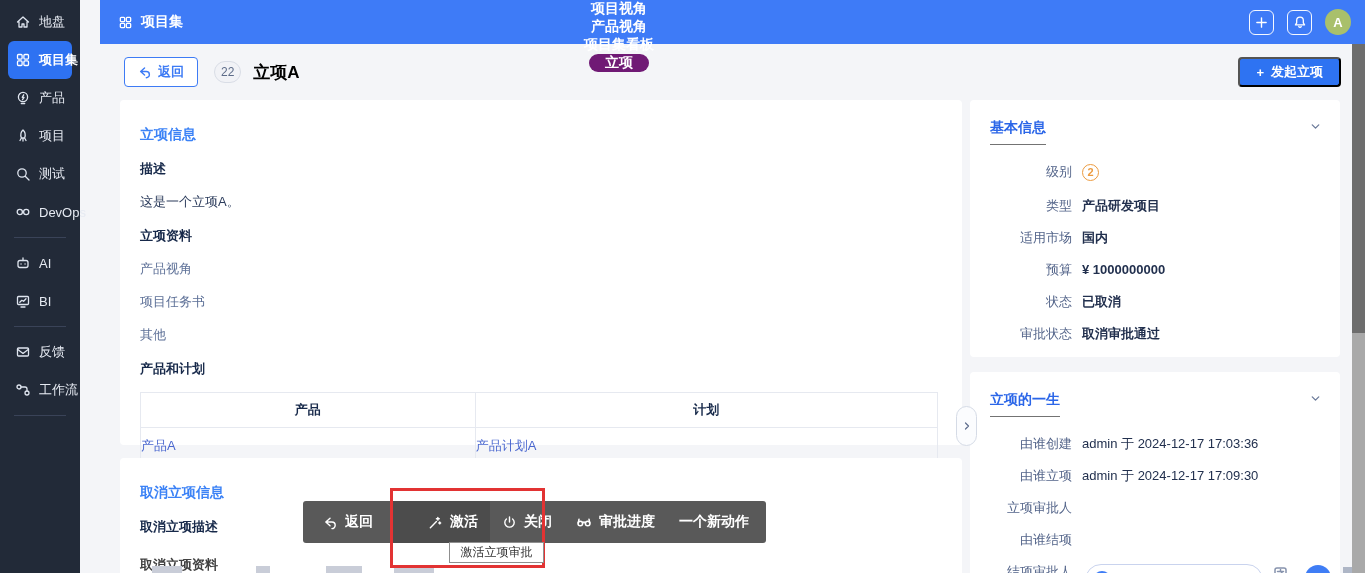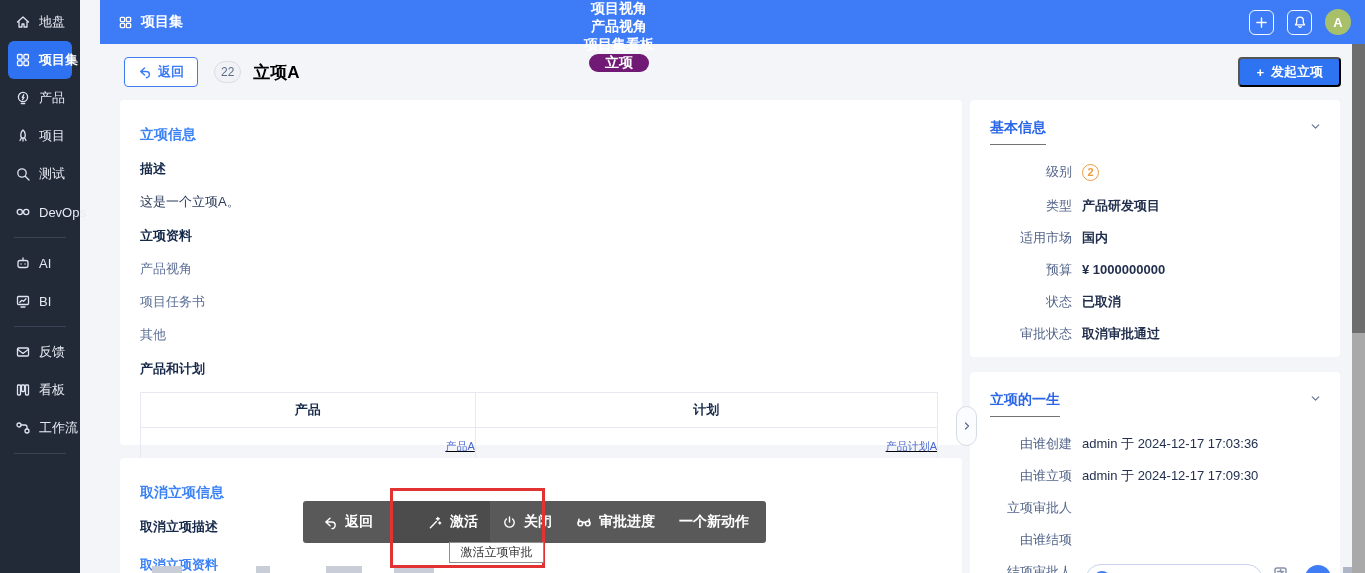--- a/index.html
+++ b/index.html
@@ -37,26 +37,26 @@
   .id-badge { margin-left:16px; min-width:26px; height:22px; border-radius:12px; background:#f1f2f6; border:1px solid #d9dde6; color:#5d6c89; font-size:12px; display:flex; align-items:center; justify-content:center; padding:0 6px; }
   .pg-title { margin-left:12px; font-size:17px; font-weight:bold; color:#000000; }
   .create-btn { margin-left:auto; height:30px; padding:0 16px; background:#2e73f2; color:#fff; border-radius:4px; font-size:13px; font-weight:bold; display:flex; align-items:center; gap:7px; cursor:pointer; }
 
   
   .card { position:absolute; background:#fff; border-radius:4px; }
   .card-main { left:120px; top:100px; width:842px; height:345px; padding:16px 24px 0 20px; }
   .card-cancel { left:120px; top:458px; width:842px; height:160px; padding:16px 24px 0 20px; }
   .sec-title { font-size:14px; font-weight:bold; color:#3b82f6; margin-top:10px; }
   .sub-label { font-size:13px; font-weight:bold; color:#17294a; margin-top:16px; }
-  .sub-label2 { font-size:13px; font-weight:bold; color:#3b82f6; margin-top:20px; }
+  .sub-label2 { font-size:13px; font-weight:bold; color:#404040; margin-top:20px; }
   .desc-text { font-size:13px; color:#2c3c5c; margin-top:15px; }
   .file-link { display:block; width:max-content; font-size:13px; color:#5d7097; margin-top:15px; cursor:pointer; }
   .pp-table { width:798px; margin-top:14px; border-collapse:collapse; }
   .pp-table th { border:1px solid #e6e9f0; height:35px; text-align:center; font-size:13px; color:#17294a; font-weight:bold; }
-  .pp-table td { border:1px solid #e6e9f0; height:37px; text-align:right; font-size:11px;text-decoration:underline; }
+  .pp-table td { border:1px solid #e6e9f0; height:37px; text-align:left; font-size:13px; }
   .cell-link { color:#4a67cf; cursor:pointer; }
 
   
   .frag { position:absolute; background:#c9cdd8; height:8px; top:566px; z-index:2; }
 
   
   .collapse-btn { position:absolute; left:956px; top:406px; width:21px; height:40px; background:#fbfcfe; border:1px solid #d5dbe6; border-radius:11px; display:flex; align-items:center; justify-content:center; z-index:6; cursor:pointer; }
   .collapse-btn svg { stroke:#5d6c8c; stroke-width:1.6; fill:none; stroke-linecap:round; stroke-linejoin:round; }
 
   
@@ -175,30 +175,20 @@
     </div>
     <div class="side-divider"></div>
     <div class="side-item">
       <span class="si">
           <svg width="16" height="16" viewBox="0 0 16 16">
             <rect x="2.5" y="4" width="11" height="8" rx="1"></rect>
             <path d="M2.5 5.2 8 9.4l5.5-4.2"></path>
           </svg>
         </span>
       <span>反馈</span>
-    </div>
-    <div class="side-item">
-      <span class="si">
-          <svg width="16" height="16" viewBox="0 0 16 16">
-            <rect x="2.5" y="3" width="3" height="10" rx=".8"></rect>
-            <rect x="6.5" y="3" width="3" height="6.5" rx=".8"></rect>
-            <rect x="10.5" y="3" width="3" height="10" rx=".8"></rect>
-          </svg>
-        </span>
-      <span>看板</span>
     </div>
     <div class="side-item">
       <span class="si">
           <svg width="16" height="16" viewBox="0 0 16 16">
             <circle cx="4" cy="5" r="2"></circle>
             <circle cx="12" cy="11" r="2"></circle>
             <path d="M6 5h4a2 2 0 0 1 2 2v2"></path>
           </svg>
         </span>
       <span>工作流</span>

